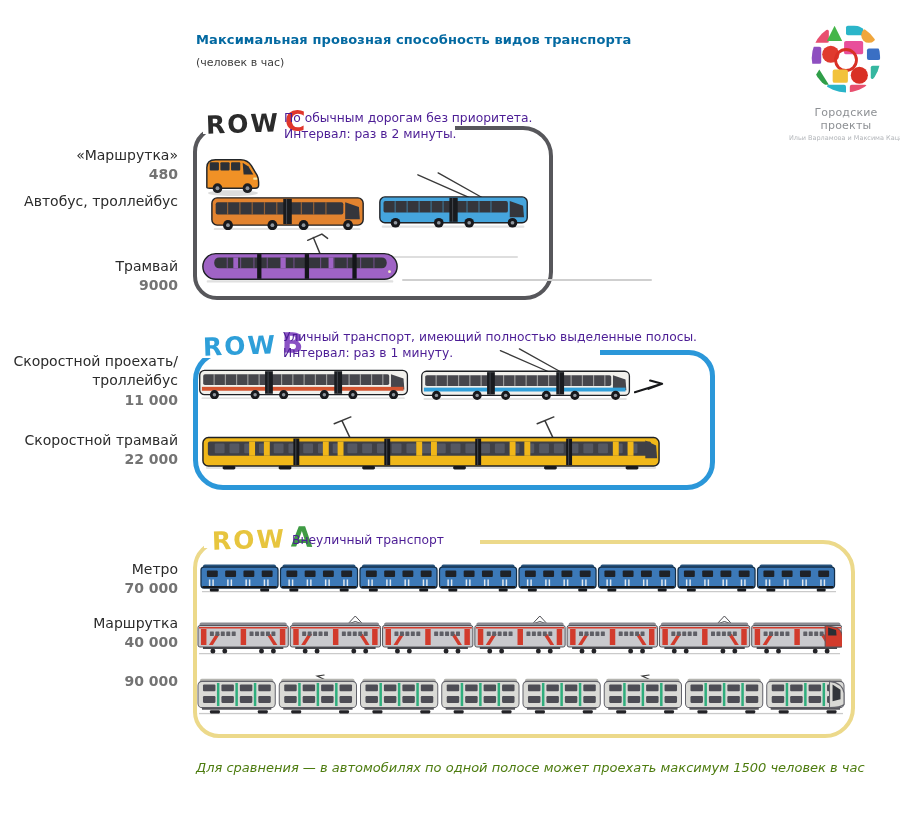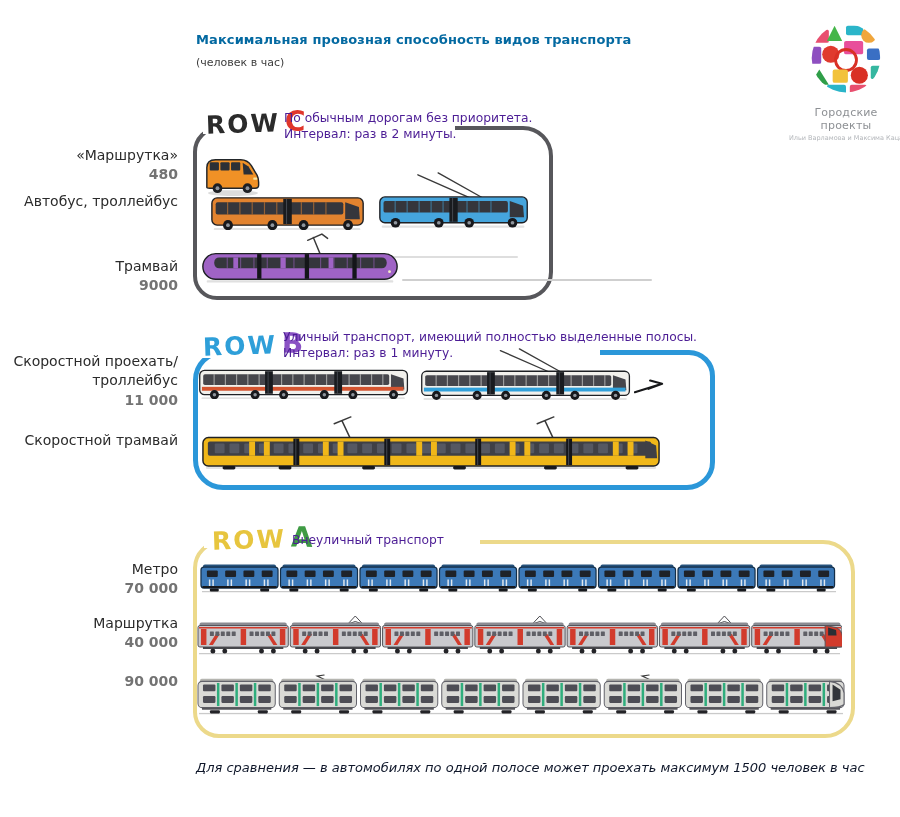--- a/index.html
+++ b/index.html
@@ -23,21 +23,21 @@
   .desc{position:absolute;font-size:12.3px;line-height:1.34;color:#4c1d95;}
   
   .item{position:absolute;left:0;width:178px;text-align:right;font-size:14px;line-height:1.38;color:#2b2b2b;}
   .ival{font-weight:bold;color:#737373;}
   
   .vehicle{position:absolute;}
   .vehicle svg{display:block;}
   .pole{stroke:#3a3a3a;stroke-width:3;fill:none;stroke-linecap:round;}
   .gline{position:absolute;background:#cfcfcf;border-radius:2px;}
   
-  #footnote{left:196px;top:760px;font-size:13px;font-style:italic;color:#0f172a;}
+  #footnote{left:196px;top:760px;font-size:13px;font-style:italic;color:#4d7c0f;}
 </style>
 </head>
 <body>
 
 <div id="canvas">
 
   <div class="abs" id="title">Максимальная провозная способность видов транспорта</div>
   <div class="abs" id="subtitle">(человек в час)</div>
 
   <div class="abs" id="logo">
@@ -106,20 +106,21 @@
     <div class="desc" style="left:283px;top:329px;">
       <div>Уличный транспорт, имеющий полностью выделенные полосы.</div>
       <div>Интервал: раз в 1 минуту.</div>
     </div>
     <div class="item" style="top:352px;">
       <div class="ilab">Скоростной проехать/троллейбус</div>
       <div class="ival">11 000</div>
     </div>
     <div class="item" style="top:431px;">
       <div class="ilab">Скоростной трамвай</div>
+      <div class="ival">22 000</div>
     </div>
   </div>
 
   
   <div style="display:contents">
     <div class="frame" id="frame-2" style="left:193px;top:540px;width:654px;height:190px;border:4.5px solid #ecd98a;border-radius:28px 32px 30px 26px;"></div>
     <div class="gap" style="left:204px;top:534px;width:276px;height:14px;"></div>
     <div class="rowlab" style="left:212px;top:522px;">
       <span class="rw" id="rw-2" style="color: rgb(231, 197, 62);">ROW</span><span class="rl" id="rl-2" style="color: rgb(63, 155, 68);">A</span>
     </div>

